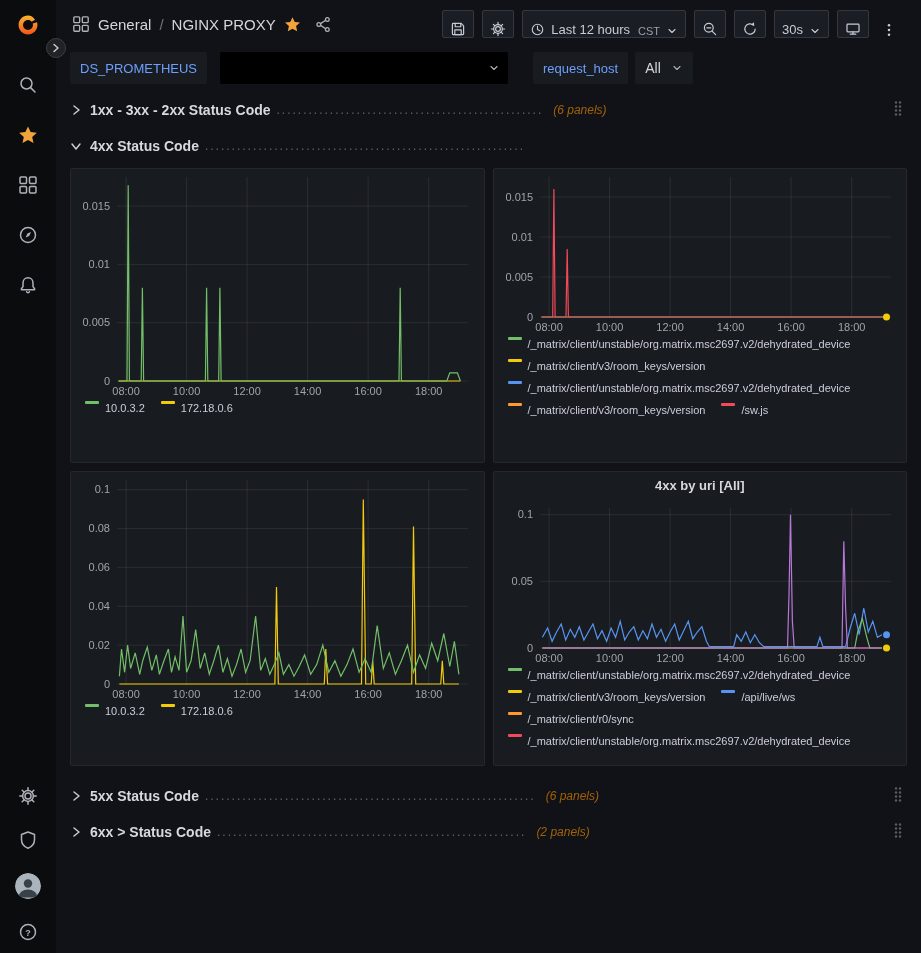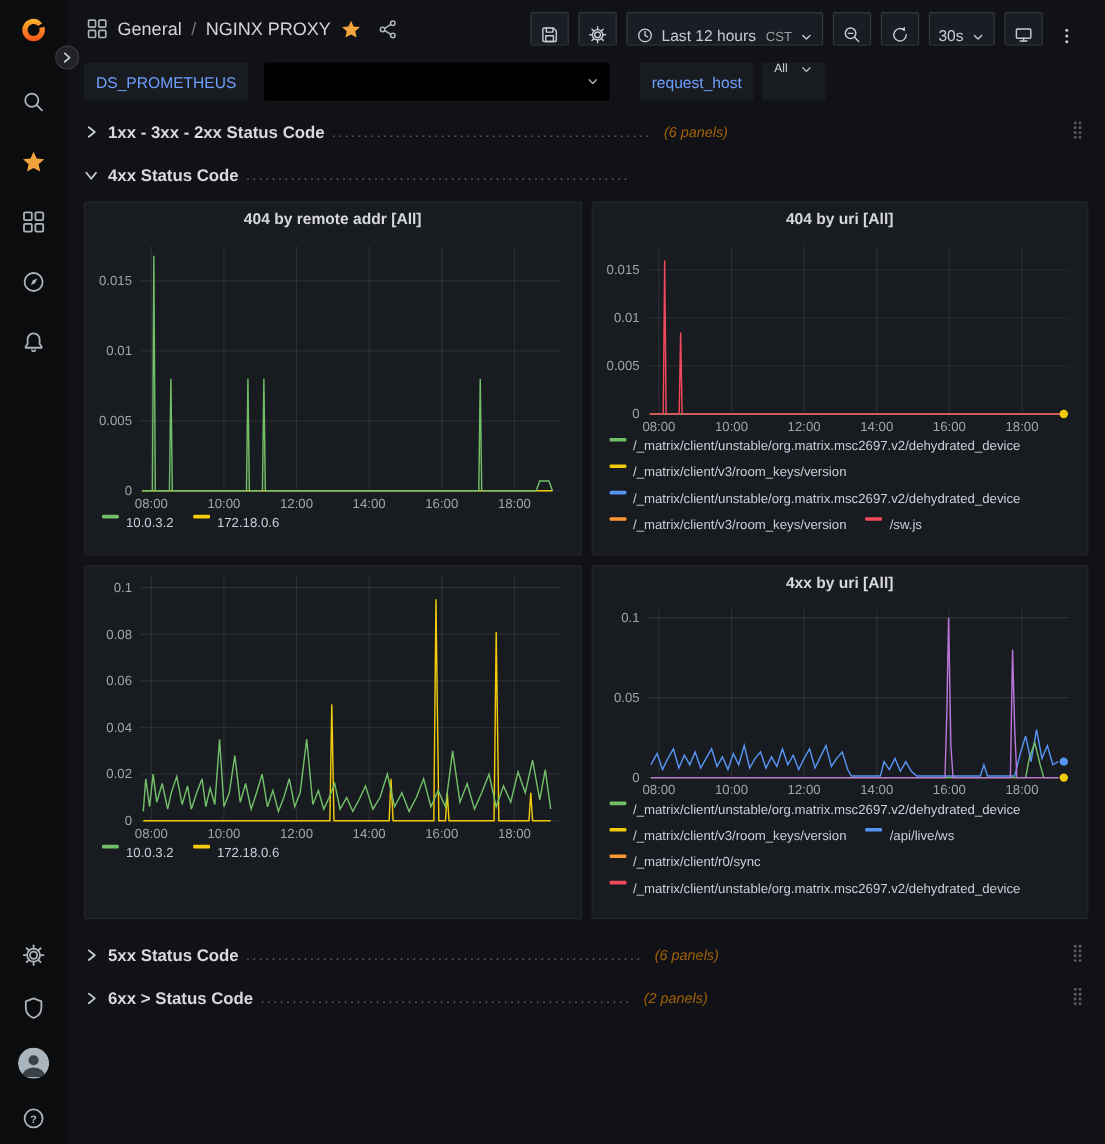--- a/index.html
+++ b/index.html
@@ -33,22 +33,22 @@
   .tb-btn.plain{background:transparent;border:none;padding:0 4px}
   .tz{font-size:11px;color:#9aa0a6;margin-left:2px}
 
   
   .subbar{height:40px;display:flex;align-items:center;padding:0 14px;gap:13px}
   .var-label{height:32px;display:flex;align-items:center;padding:0 10px;background:#181b1f;
              border-radius:2px;color:#6e9fff;font-size:13px;font-weight:500;cursor:pointer;white-space:nowrap}
   .var-select{height:32px;width:288px;background:#000;border-radius:2px;display:flex;align-items:center;
               padding:0 8px;cursor:pointer}
   .var-select .val{flex:1;color:#d5d6da;font-size:13px;overflow:hidden}
-  .var-select-sm{height:32px;display:flex;gap:10px;padding:0 10px;background:#181b1f;
-                 border-radius:2px;color:#d5d6da;font-size:10px;cursor:pointer;margin-left:-6px}
+  .var-select-sm{height:32px;display:flex;align-items:center;gap:10px;padding:0 10px;background:#181b1f;
+                 border-radius:2px;color:#d5d6da;font-size:14px;cursor:pointer;margin-left:-6px}
 
   
   .dashboard{flex:1;padding:8px 14px 0;overflow:hidden}
   .row-header{display:flex;align-items:center;height:28px;margin-bottom:8px;cursor:pointer}
   .row-title{font-weight:700;font-size:14px;color:#d8d9dd;margin:0 6px 0 8px;white-space:nowrap}
   .row-dots{color:#63656c;font-size:12px;letter-spacing:2px;white-space:nowrap;overflow:hidden}
   .row-count{font-style:italic;color:#a16207;font-size:12px;margin-left:10px;white-space:nowrap}
   .spacer{flex:1}
   .row-handle{cursor:grab;padding:2px 4px}
 
@@ -321,21 +321,20 @@
             <path d="M2 4 L6 9 L10 4" class="stroke-lt"></path>
           </svg>
         <span class="row-title">4xx Status Code</span>
         <span class="row-dots">............................................................</span>
         <span class="spacer"></span>
       </div>
 
       <div class="panels">
 
         <div class="panel">
-          <div class="panel-title">404 by remote addr [All]</div>
           <div class="chart tall"><svg width="413" height="230">
                 <line class="gl" x1="46" x2="397" y1="212.0" y2="212.0"></line>
                 <text class="yt" x="39" y="215.5">0</text>
                 <line class="gl" x1="46" x2="397" y1="153.7" y2="153.7"></line>
                 <text class="yt" x="39" y="157.2">0.005</text>
                 <line class="gl" x1="46" x2="397" y1="95.4" y2="95.4"></line>
                 <text class="yt" x="39" y="98.9">0.01</text>
                 <line class="gl" x1="46" x2="397" y1="37.1" y2="37.1"></line>
                 <text class="yt" x="39" y="40.6">0.015</text>
                 <line class="gl" y1="8" y2="212" x1="55.1" x2="55.1"></line>
@@ -359,21 +358,20 @@
                 <span>10.0.3.2</span>
               </span>
               <span class="legend-item">
                 <span class="swatch" style="background:#f2cc0c"></span>
                 <span>172.18.0.6</span>
               </span>
             </div>
         </div>
 
         <div class="panel">
-          <div class="panel-title">404 by uri [All]</div>
           <div class="chart short"><svg width="413" height="166">
                 <line class="gl" x1="46" x2="397" y1="148.0" y2="148.0"></line>
                 <text class="yt" x="39" y="151.5">0</text>
                 <line class="gl" x1="46" x2="397" y1="108.0" y2="108.0"></line>
                 <text class="yt" x="39" y="111.5">0.005</text>
                 <line class="gl" x1="46" x2="397" y1="68.0" y2="68.0"></line>
                 <text class="yt" x="39" y="71.5">0.01</text>
                 <line class="gl" x1="46" x2="397" y1="28.0" y2="28.0"></line>
                 <text class="yt" x="39" y="31.5">0.015</text>
                 <line class="gl" y1="8" y2="148" x1="55.1" x2="55.1"></line>

